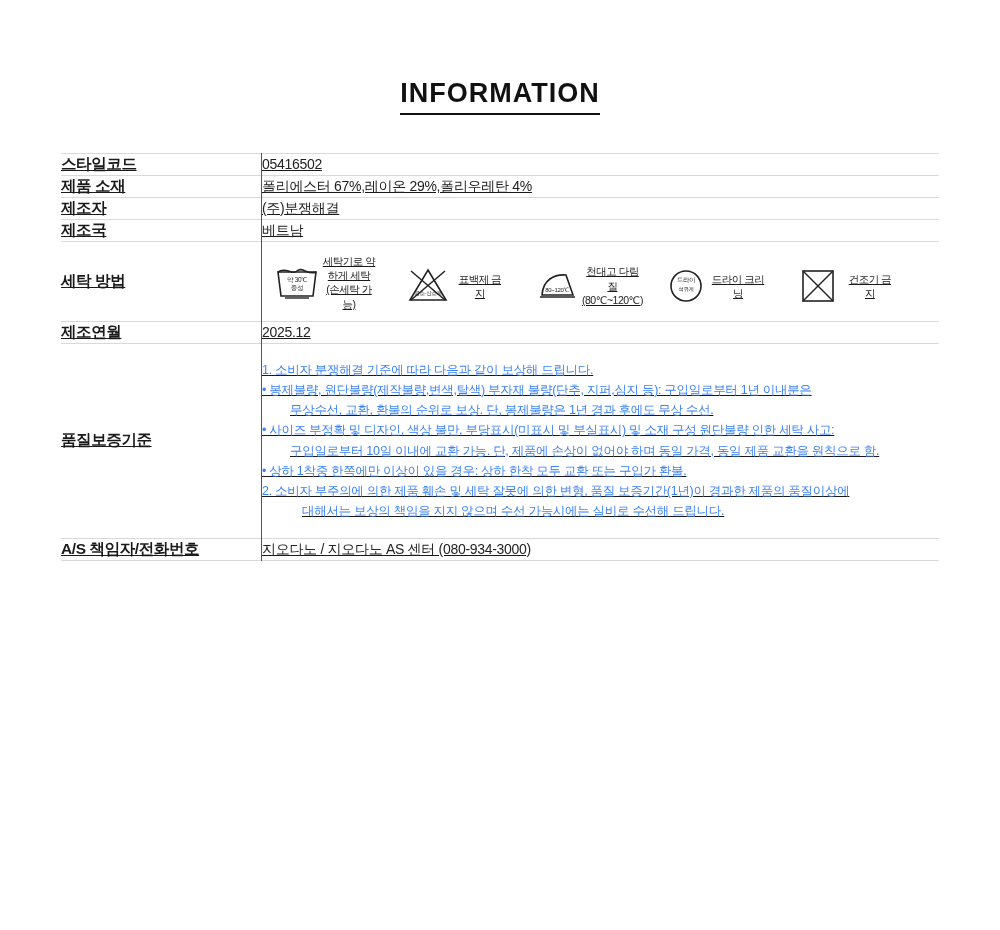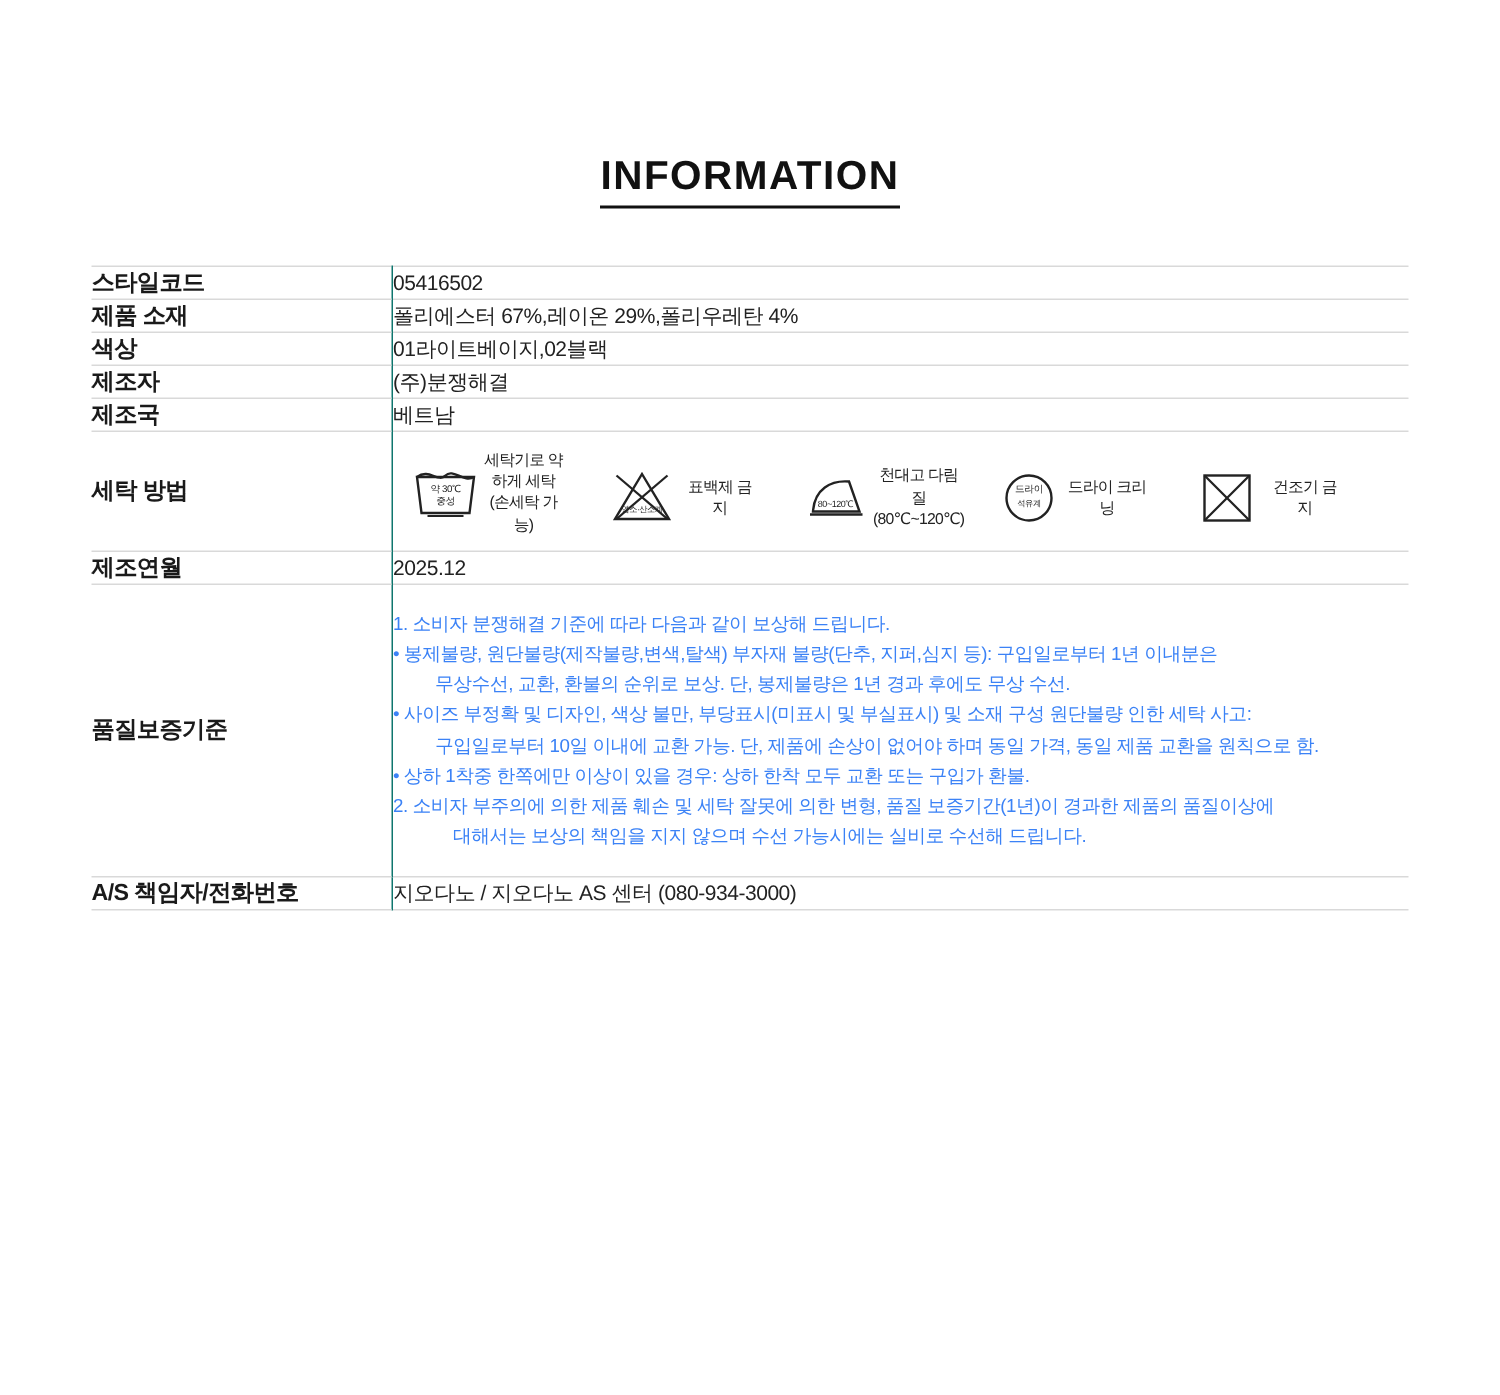--- a/index.html
+++ b/index.html
@@ -15,36 +15,37 @@
     -webkit-font-smoothing: antialiased;
   }
   .page {
     position: relative;
     width: 1000px;
     height: 930px;
     box-sizing: border-box;
   }
   .title-wrap {
     text-align: center;
-    padding-top: 102px;
+    padding-top: 78px;
   }
   .title {
     display: inline-block;
     font-size: 27px;
     font-weight: bold;
     letter-spacing: 1px;
     color: #111;
     border-bottom: 2px solid #111;
     padding-bottom: 4px;
   }
   table.info {
     width: 878px;
     margin: 38px auto 14px auto;
     border-collapse: collapse;
     table-layout: fixed;
+    text-decoration: underline;
   }
   table.info tr {
     border-top: 1px solid #d9d9d9;
   }
   table.info tr:last-child {
     border-bottom: 1px solid #d9d9d9;
   }
   table.info td {
     vertical-align: middle;
     padding: 0;
@@ -121,24 +122,20 @@
 
   <table class="info">
     <tbody>
       <tr>
         <td class="label">스타일코드</td>
         <td class="value">05416502</td>
       </tr>
       <tr>
         <td class="label">제품 소재</td>
         <td class="value">폴리에스터 67%,레이온 29%,폴리우레탄 4%</td>
-      </tr>
-      <tr>
-        <td class="label">색상</td>
-        <td class="value">01라이트베이지,02블랙</td>
       </tr>
       <tr>
         <td class="label">제조자</td>
         <td class="value">(주)분쟁해결</td>
       </tr>
       <tr>
         <td class="label">제조국</td>
         <td class="value">베트남</td>
       </tr>
 

